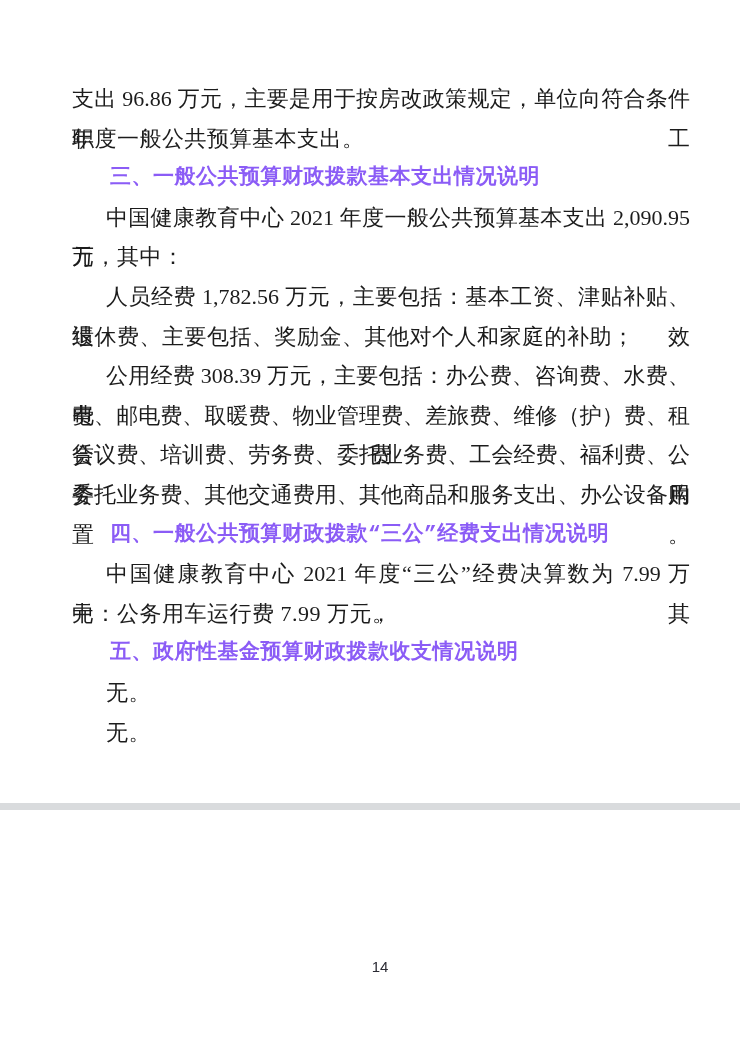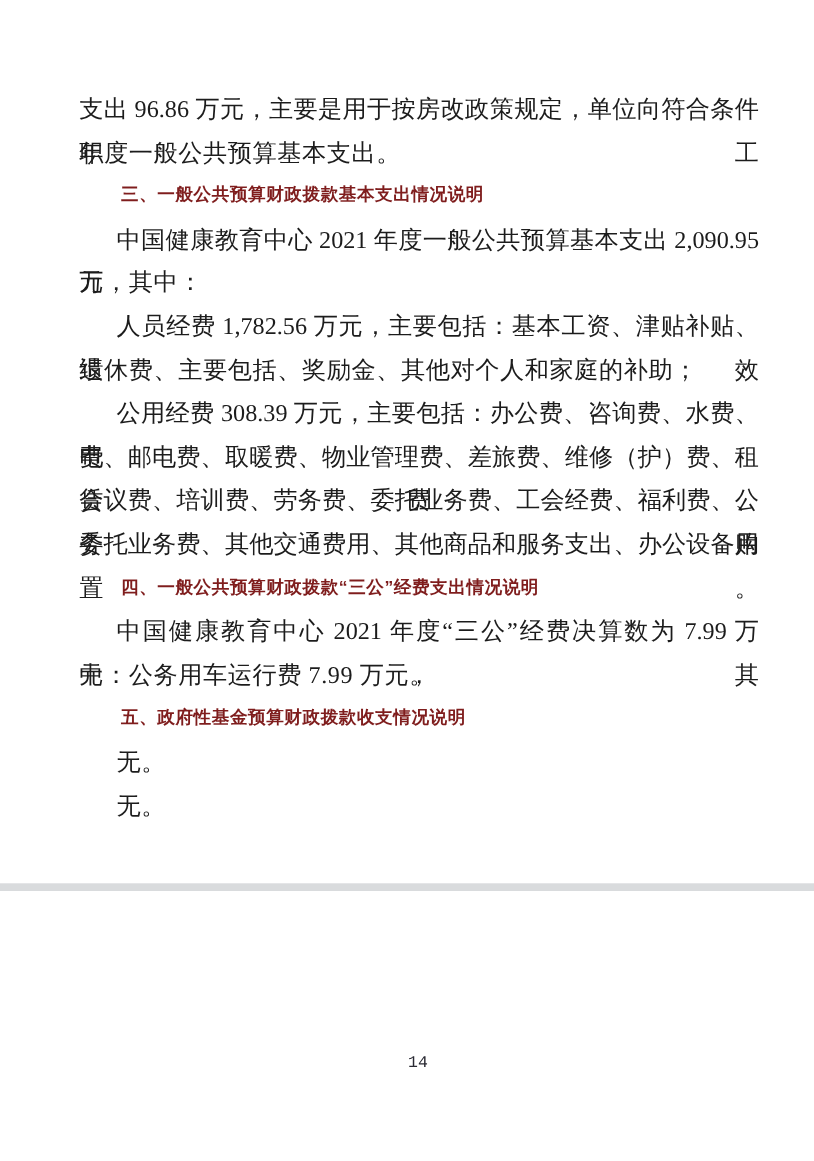--- a/index.html
+++ b/index.html
@@ -33,38 +33,38 @@
   .just {
     white-space: normal;
     text-align: justify;
     text-align-last: justify;
     letter-spacing: 0;
   }
   .indent {
     text-indent: 34px;
   }
   .heading {
-    font-family: Liberation Sans, sans-serif;
+    font-family: Liberation Mono, monospace;
     font-weight: bold;
-    font-size: 16px;
-    color: #7f1d1d;
+    font-size: 21px;
+    color: #8b5cf6;
     padding-left: 38px;
     letter-spacing: 0.5px;
     white-space: nowrap;
   }
   .page-number {
     position: absolute;
     left: 0;
     right: 0;
     top: 958px;
     text-align: center;
     font-size: 15px;
     color: #2a2a33;
     padding-left: 20px;
-    font-family: Liberation Mono, monospace;
+    font-family: Liberation Sans, sans-serif;
   }
   .page-bottom-edge {
     position: absolute;
     left: 0;
     bottom: 0;
     width: 740px;
     height: 7px;
     background: #d9dbdd;
   }
 </style>

